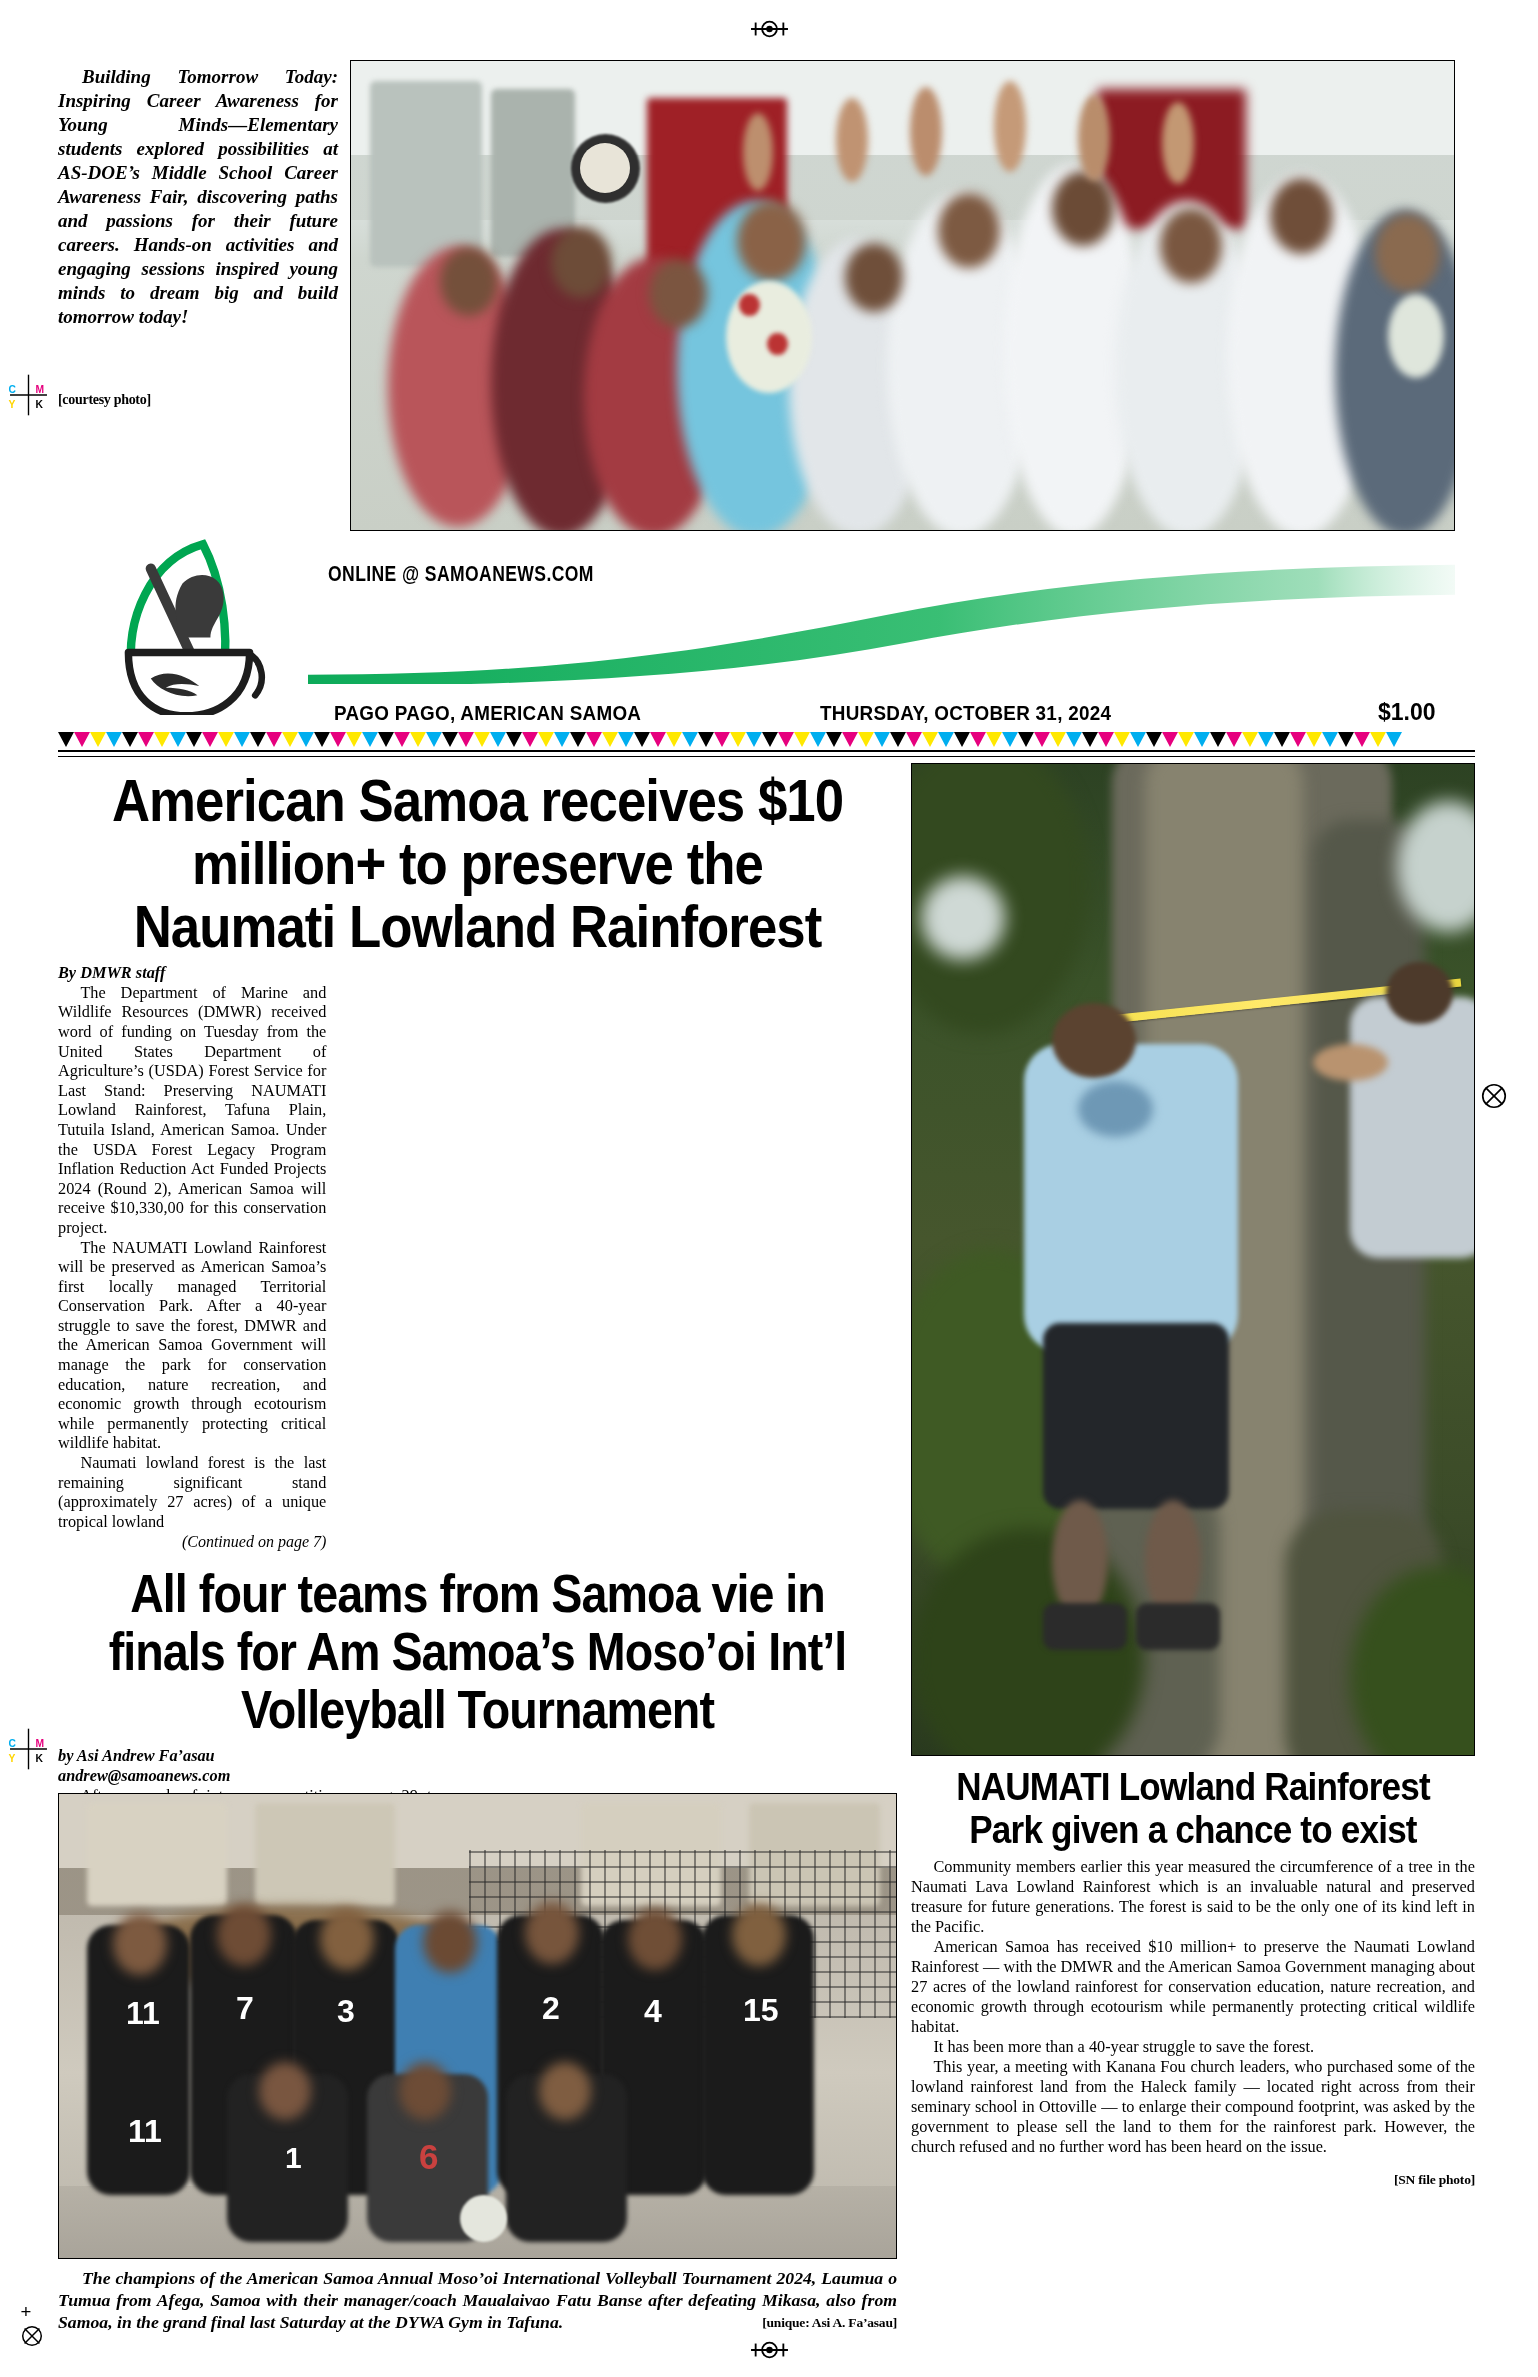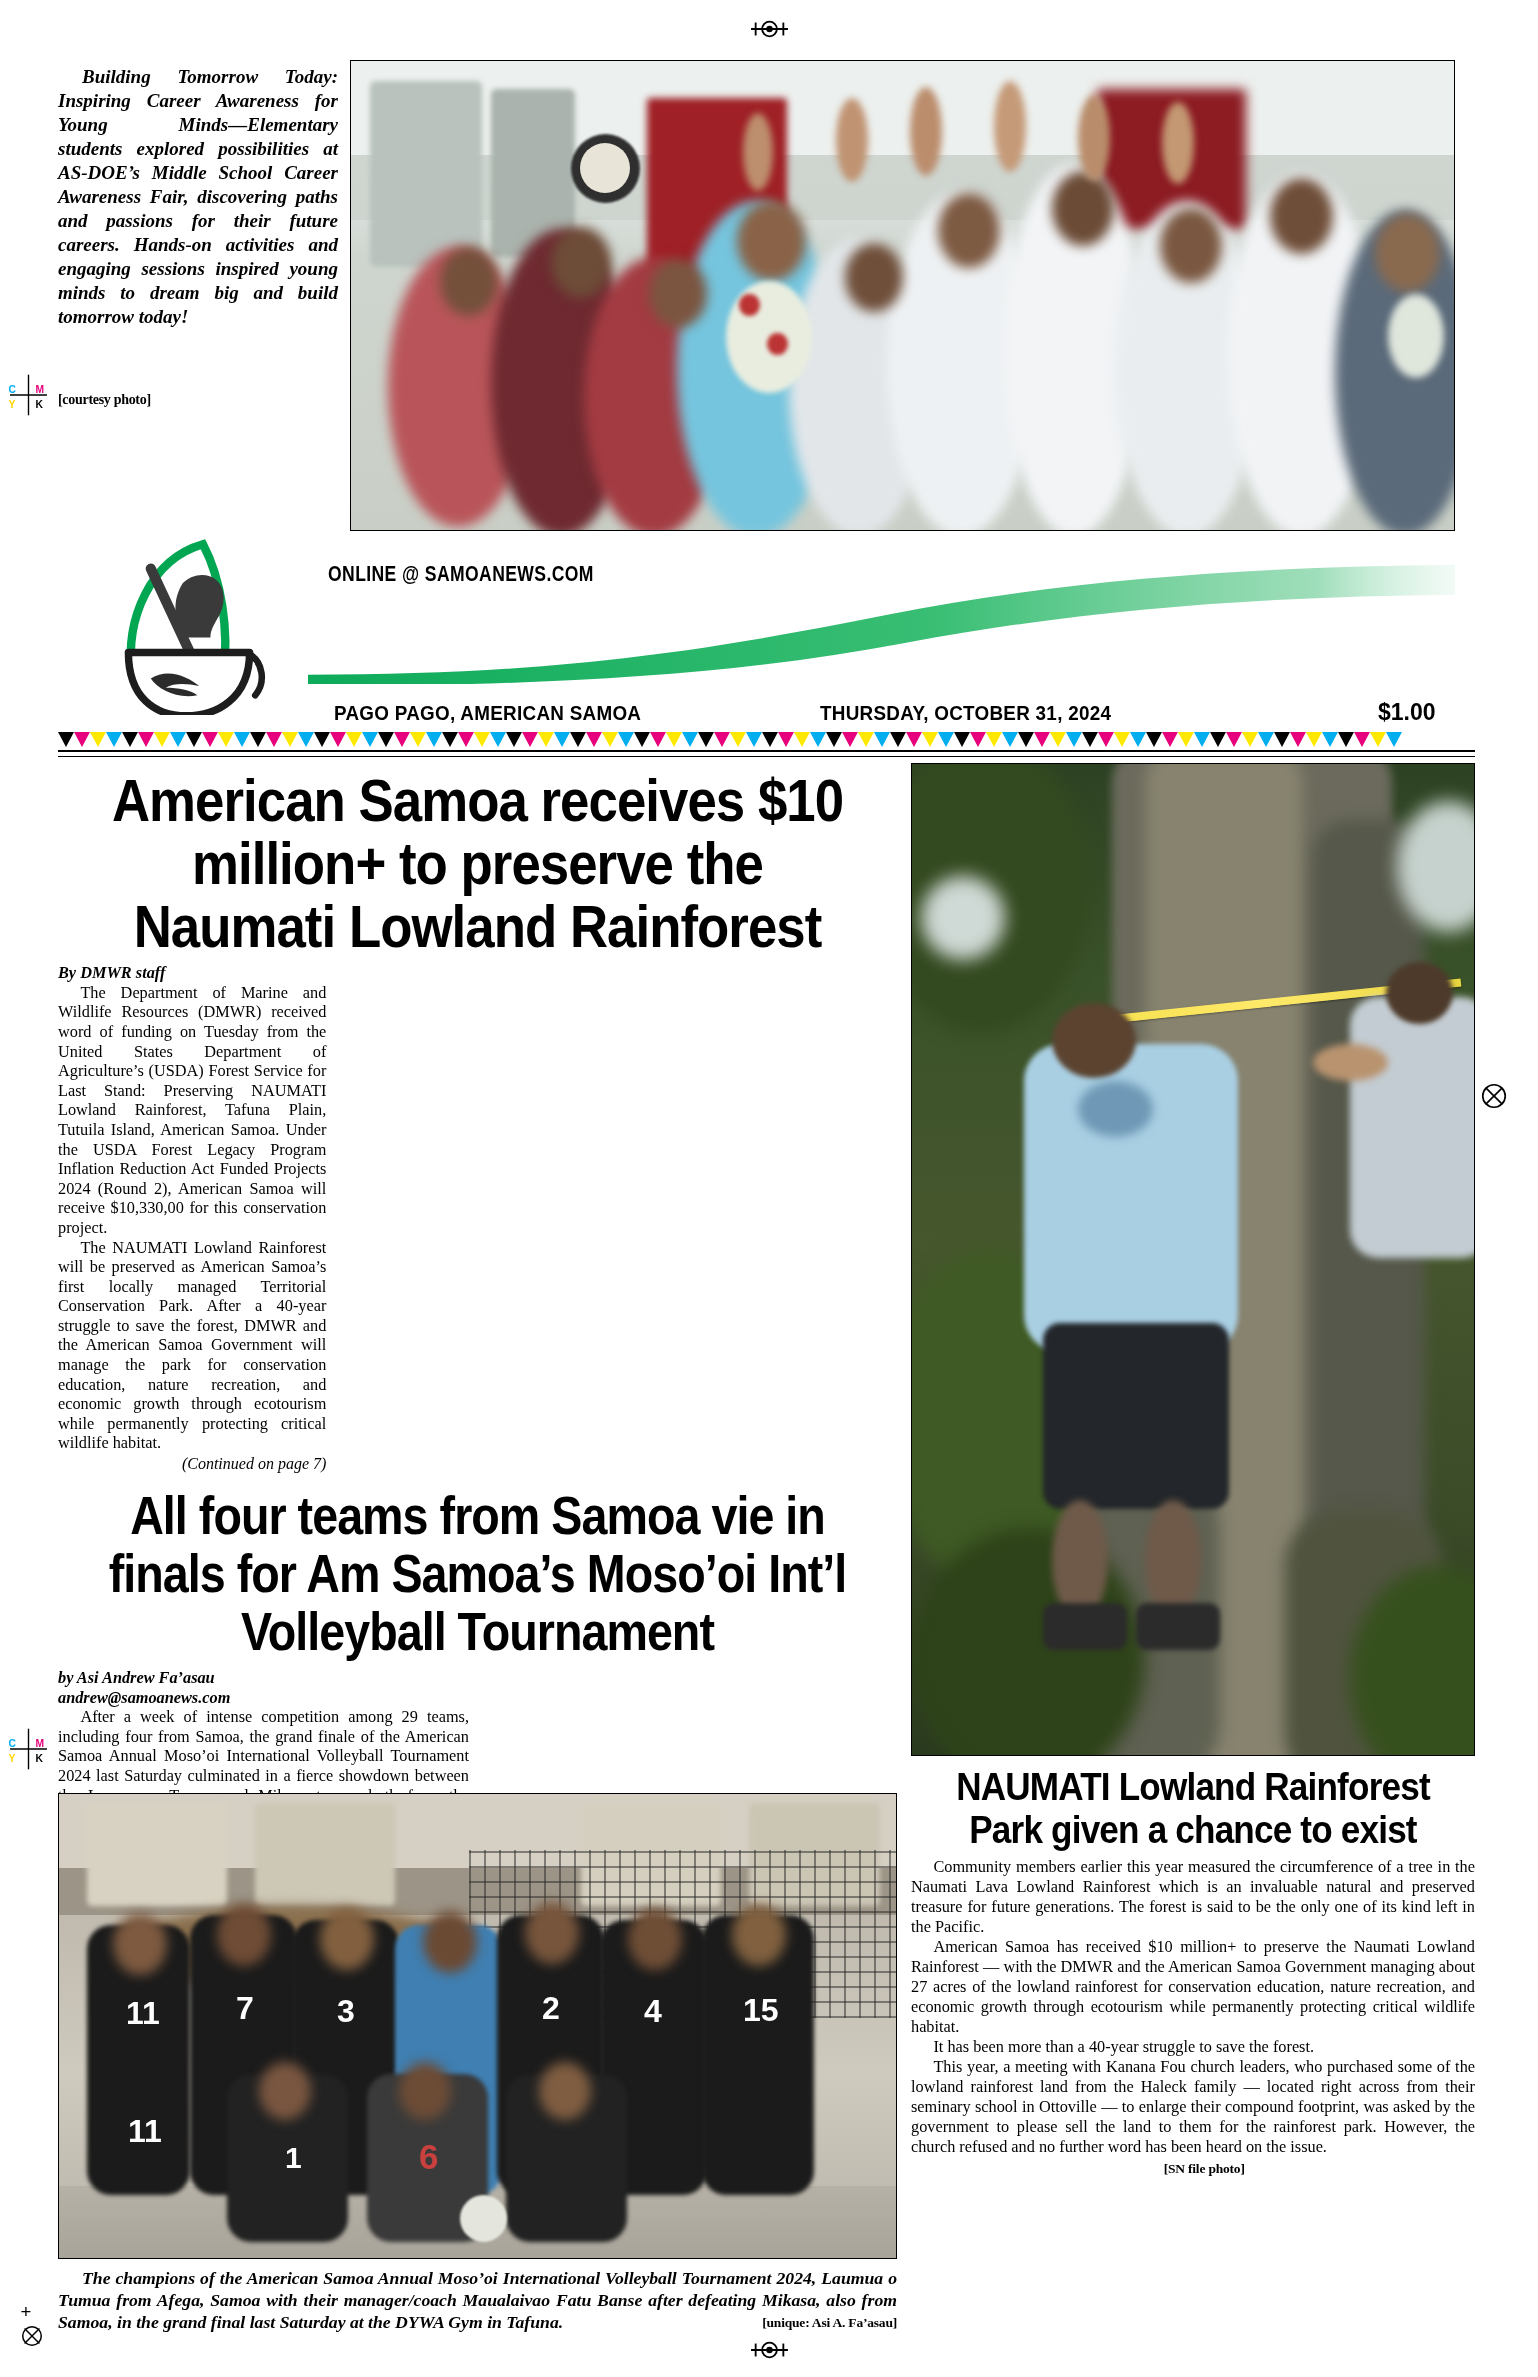--- a/index.html
+++ b/index.html
@@ -423,20 +423,21 @@
 <div id="content">
 
   <div id="left-col">
 
     <div class="deck-head" id="head-1">American Samoa receives $10 million+ to preserve the Naumati Lowland Rainforest</div>
 
     <div class="cols3" style="margin-top:5.6px;">
       <p class="byline" style="text-indent:0;">By DMWR staff</p>
       <p class="first">The Department of Marine and Wildlife Resources (DMWR) received word of funding on Tuesday from the United States Department of Agriculture’s (USDA) Forest Service for Last Stand: Preserving NAUMATI Lowland Rainforest, Tafuna Plain, Tutuila Island, American Samoa. Under the USDA Forest Legacy Program Inflation Reduction Act Funded Projects 2024 (Round 2), American Samoa will receive $10,330,00 for this conservation project.</p>
       <p>The NAUMATI Lowland Rainforest will be preserved as American Samoa’s first locally managed Territorial Conservation Park. After a 40-year struggle to save the forest, DMWR and the American Samoa Government will manage the park for conservation education, nature recreation, and economic growth through ecotourism while permanently protecting critical wildlife habitat.</p>
+      <p>Naumati lowland forest is the last remaining significant stand (approximately 27 acres) of a unique tropical lowland</p>
       <p class="jumpline">(Continued on page 7)</p>
     </div>
 
     <div class="deck-head" id="head-2">All four teams from Samoa vie in finals for Am Samoa’s Moso’oi Int’l Volleyball Tournament</div>
 
     <div class="cols2" style="margin-top:7.5px;">
       <p class="byline" style="text-indent:0;">by Asi Andrew Fa’asau</p>
       <p class="byline" style="text-indent:0;">andrew@samoanews.com</p>
       <p class="first">After a week of intense competition among 29 teams, including four from Samoa, the grand finale of the American Samoa Annual Moso’oi International Volleyball Tournament 2024 last Saturday culminated in a fierce showdown between the Laumua o Tumua and Mikasa teams, both from the independent state.</p>
       <p>The other two Samoan teams were the Savai’i Warriors and the favorites, Fagali’i, who triumphed in this year’s American Samoa Flag Day Volleyball Tournament.</p>
@@ -483,21 +484,21 @@
       <div class="blob" style="left:401px; top:280px; width:75px;  height:37px;  background:#b9936f; filter:blur(3.7px);"></div>
     </div>
 
     <div id="rf-head" style="margin-top:9.3px;">NAUMATI Lowland Rainforest Park given a chance to exist</div>
 
     <div id="rf-body" style="margin-top:5.6px;">
       <p>Community members earlier this year measured the circumference of a tree in the Naumati Lava Lowland Rainforest which is an invaluable natural and preserved treasure for future generations. The forest is said to be the only one of its kind left in the Pacific.</p>
       <p>American Samoa has received $10 million+ to preserve the Naumati Lowland Rainforest — with the DMWR and the American Samoa Government managing about 27 acres of the lowland rainforest for conservation education, nature recreation, and economic growth through ecotourism while permanently protecting critical wildlife habitat.</p>
       <p>It has been more than a 40-year struggle to save the forest.</p>
       <p>This year, a meeting with Kanana Fou church leaders, who purchased some of the lowland rainforest land from the Haleck family — located right across from their seminary school in Ottoville — to enlarge their compound footprint, was asked by the government to please sell the land to them for the rainforest park. However, the church refused and no further word has been heard on the issue.</p>
-      <p class="credit" style="margin-top:2px;text-align:center;">[SN file photo]</p>
+      <p class="credit" style="margin-top:13px;">[SN file photo]</p>
     </div>
   </div>
 
   <div style="position:absolute; left:0px; top:1030px; width:839px;">
     <div class="photo" style="width:839px; height:466px;">
       <div class="ph" style="background:linear-gradient(to bottom,#b8b2a6 0%,#c2bcb0 30%,#cfcabe 60%,#b9b4a9 100%);"></div>
 
       <div class="ph" style="background:linear-gradient(to bottom, rgba(214,208,196,1) 0 16%, rgba(150,142,128,0.85) 16% 26%, rgba(0,0,0,0) 26% 100%);"></div>
       <div class="blob" style="left:28px;  top:9.3px; width:140px; height:103px; background:#d8d2c2; border-radius:4.7px; filter:blur(2.8px);"></div>
       <div class="blob" style="left:196px; top:9.3px; width:140px; height:103px; background:#cdc7b6; border-radius:4.7px; filter:blur(2.8px);"></div>

